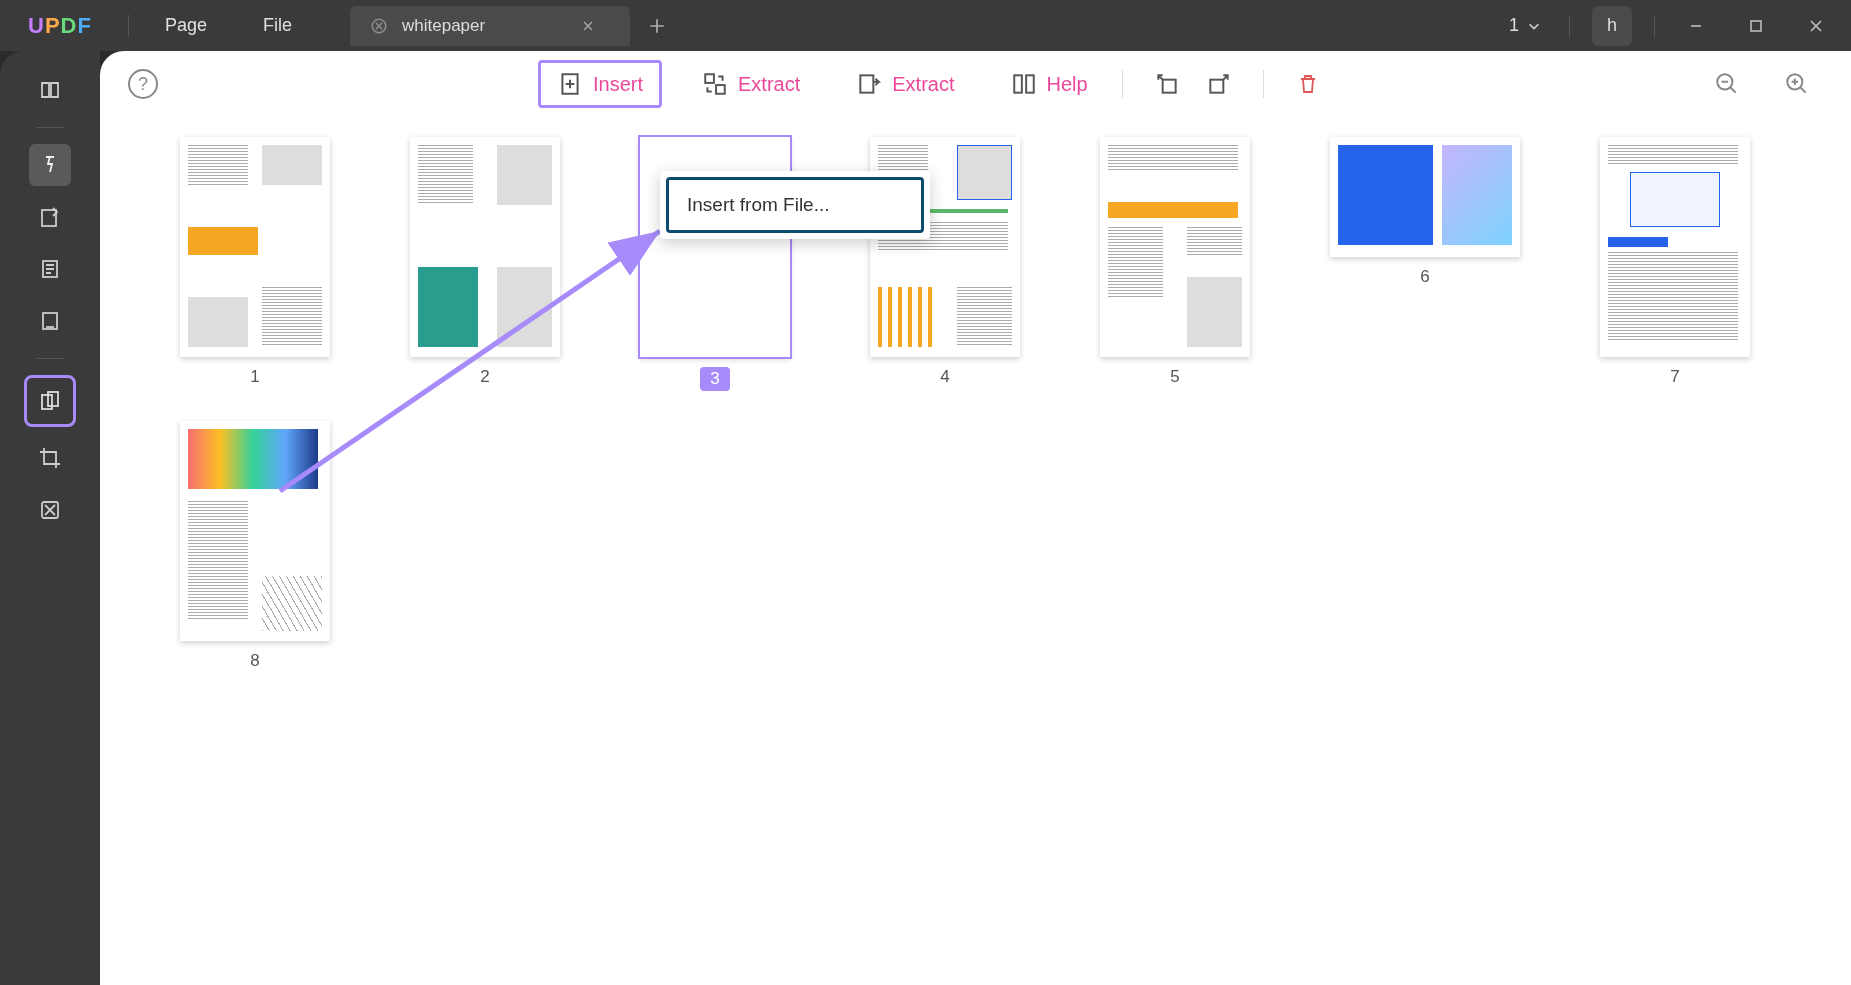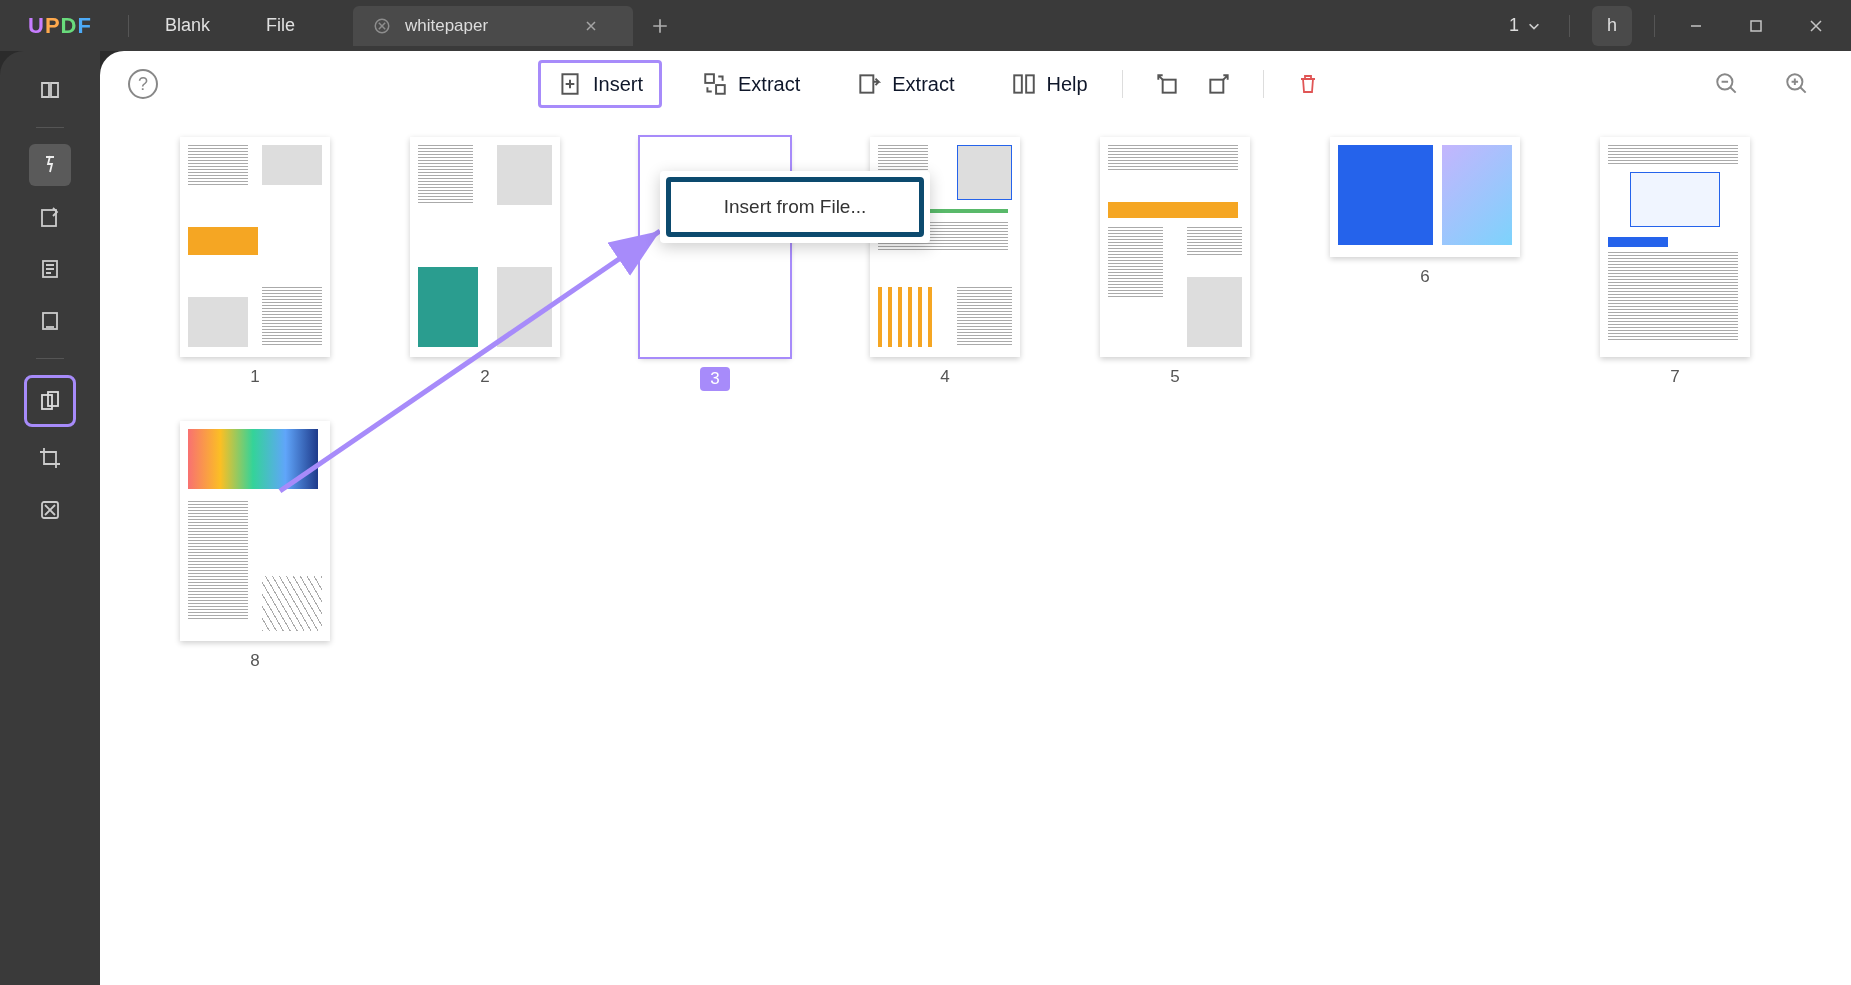--- a/index.html
+++ b/index.html
@@ -28,58 +28,58 @@
 .sidebar { width: 100px; background: #3a3a3a; display: flex; flex-direction: column; align-items: center; padding-top: 18px; gap: 10px; border-top-left-radius: 24px; }
 .side-btn { width: 42px; height: 42px; display: flex; align-items: center; justify-content: center; border-radius: 6px; cursor: pointer; }
 .side-btn.active { background: #5a5a5a; }
 .side-btn.highlight { border: 3px solid #a78bfa; border-radius: 8px; width: 52px; height: 52px; }
 .side-sep { width: 28px; height: 1px; background: #555; margin: 6px 0; }
 
 .main { flex: 1; background: #fff; border-top-left-radius: 24px; position: relative; overflow: hidden; }
 
 .toolbar { height: 66px; display: flex; align-items: center; padding: 0 28px; gap: 0; }
 .help-btn { width: 30px; height: 30px; border: 2px solid #888; border-radius: 50%; display: flex; align-items: center; justify-content: center; color: #888; font-size: 18px; cursor: pointer; margin-right: 380px; }
-.tool-btn { display: flex; align-items: center; gap: 10px; padding: 8px 16px; font-size: 20px; color: #0f172a; cursor: pointer; border-radius: 4px; }
+.tool-btn { display: flex; align-items: center; gap: 10px; padding: 8px 16px; font-size: 20px; color: #ec4899; cursor: pointer; border-radius: 4px; }
 .tool-btn.highlight { border: 3px solid #a78bfa; }
 .tool-gap { width: 24px; }
 .tool-sep { width: 1px; height: 28px; background: #ddd; margin: 0 18px; }
 .icon-btn { width: 32px; height: 32px; display: flex; align-items: center; justify-content: center; cursor: pointer; margin: 0 10px; }
 .zoom-group { margin-left: auto; display: flex; gap: 18px; }
 
 .page-grid { padding: 20px 80px; display: flex; flex-wrap: wrap; gap: 30px 80px; position: relative; }
 .page-item { display: flex; flex-direction: column; align-items: center; gap: 10px; }
 .page-thumb { width: 150px; height: 220px; background: #fff; box-shadow: 0 2px 6px rgba(0,0,0,0.2); position: relative; overflow: hidden; }
 .page-thumb.landscape { width: 190px; height: 120px; }
 .page-thumb.selected { outline: 2px solid #a78bfa; }
 .page-num { font-size: 17px; color: #555; }
 .page-num.selected { background: #a78bfa; color: #fff; padding: 2px 10px; border-radius: 4px; }
 
 .dropdown { position: absolute; top: 120px; left: 560px; background: #fff; box-shadow: 0 4px 16px rgba(0,0,0,0.2); border-radius: 4px; padding: 6px; width: 270px; z-index: 100; }
 .dropdown-item { padding: 14px 18px; font-size: 19px; color: #333; cursor: pointer; border-radius: 4px; }
-.dropdown-item.highlight { border: 5px solid #0c4a6e; text-align: center; }
+.dropdown-item.highlight { border: 3px solid #0c4a6e; }
 
 .arrow-annotation { position: absolute; top: 160px; left: 160px; width: 450px; height: 300px; z-index: 50; pointer-events: none; }
 
 
 .thumb-block { position: absolute; }
 .tb-orange { background: #f5a623; }
 .tb-teal { background: #2a9d8f; }
 .tb-blue { background: #2563eb; }
 .tb-gray { background: #ddd; }
 .tb-text { background: repeating-linear-gradient(to bottom, #aaa 0, #aaa 1px, transparent 1px, transparent 3px); }
 </style>
 </head>
 <body>
 
 <div class="titlebar">
   <div class="logo">
     <span class="u">U</span><span class="p">P</span><span class="d">D</span><span class="f">F</span>
   </div>
   <div class="vdivider"></div>
-  <div class="menu-item">Blank</div>
+  <div class="menu-item">Page</div>
   <div class="menu-item">File</div>
   <div class="tab">
     <span class="tab-icon">
       <svg viewBox="0 0 24 24" fill="none" stroke="#aaa" stroke-width="2">
           <circle cx="12" cy="12" r="9"></circle>
           <path d="M6 12h12M12 6v12" transform="rotate(45 12 12)"></path>
         </svg>
     </span>
     <span class="tab-title">whitepaper</span>
     <span class="tab-close">

